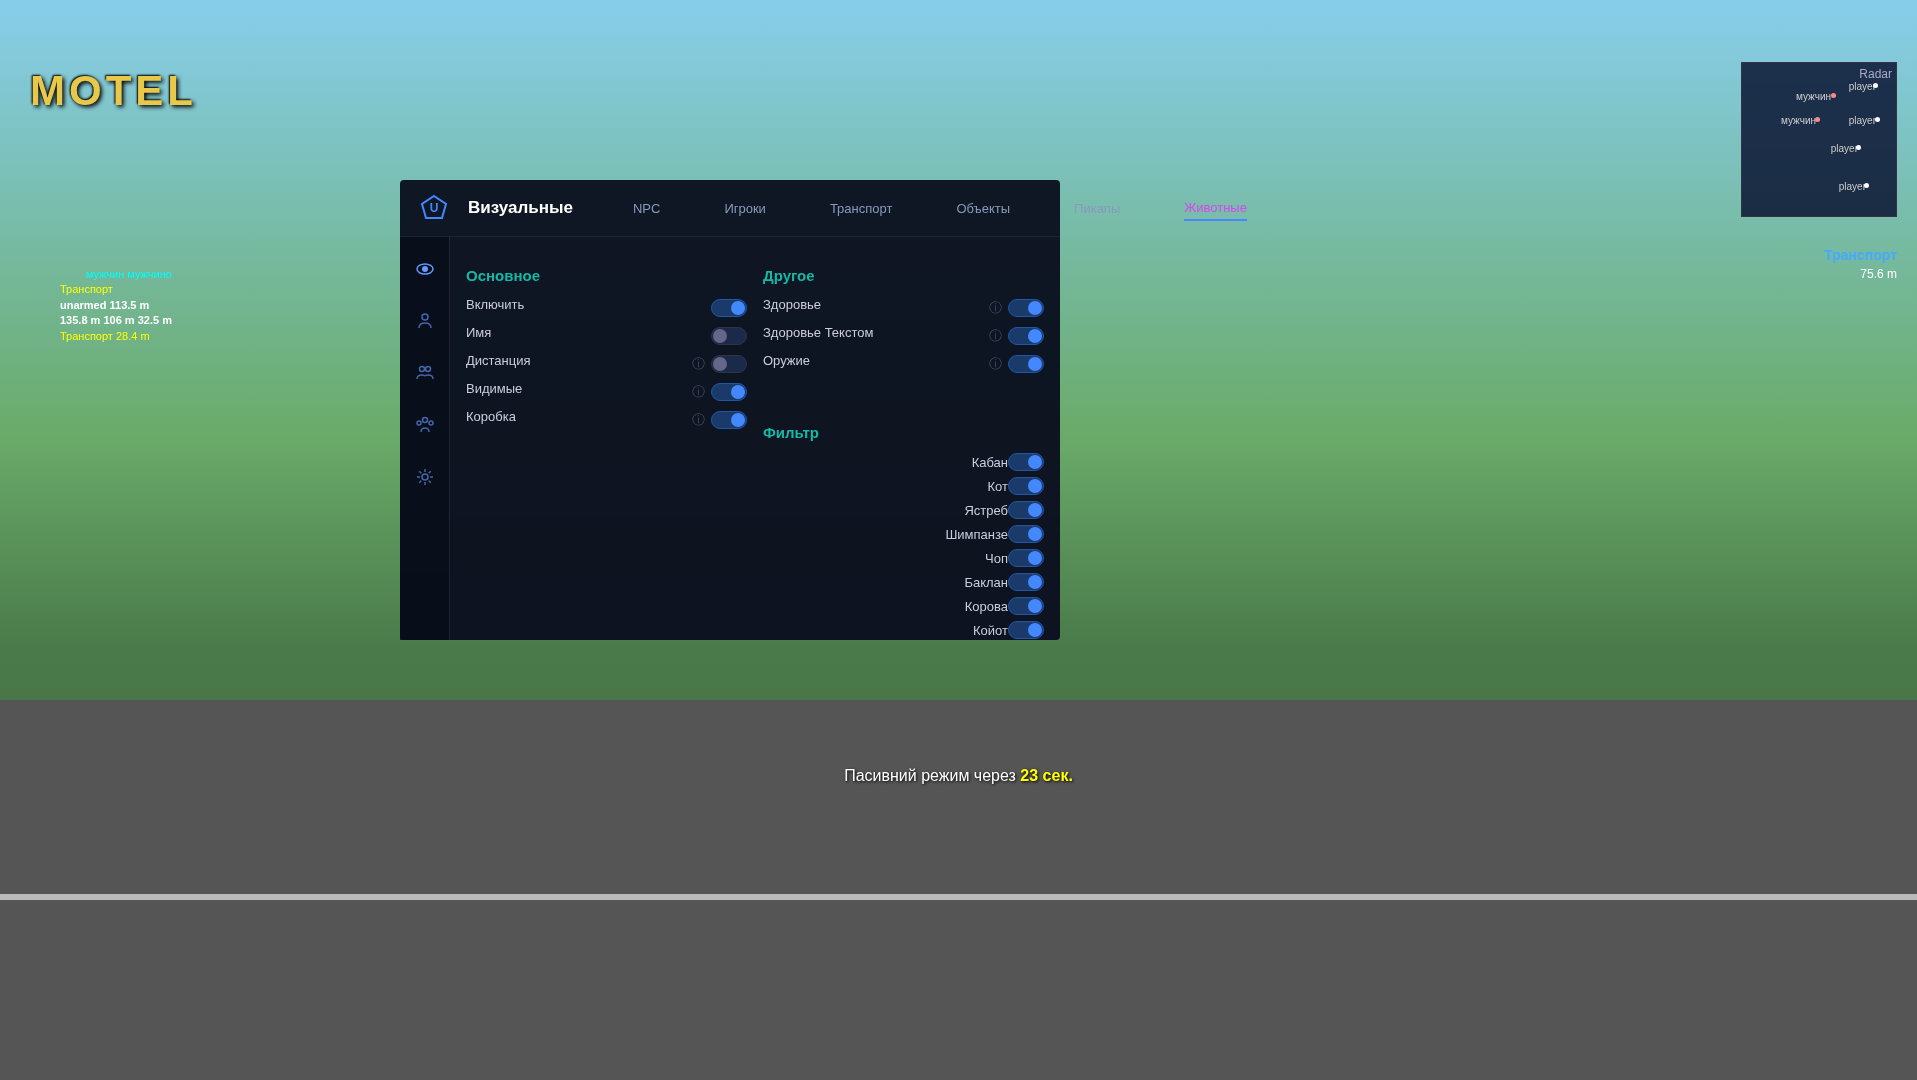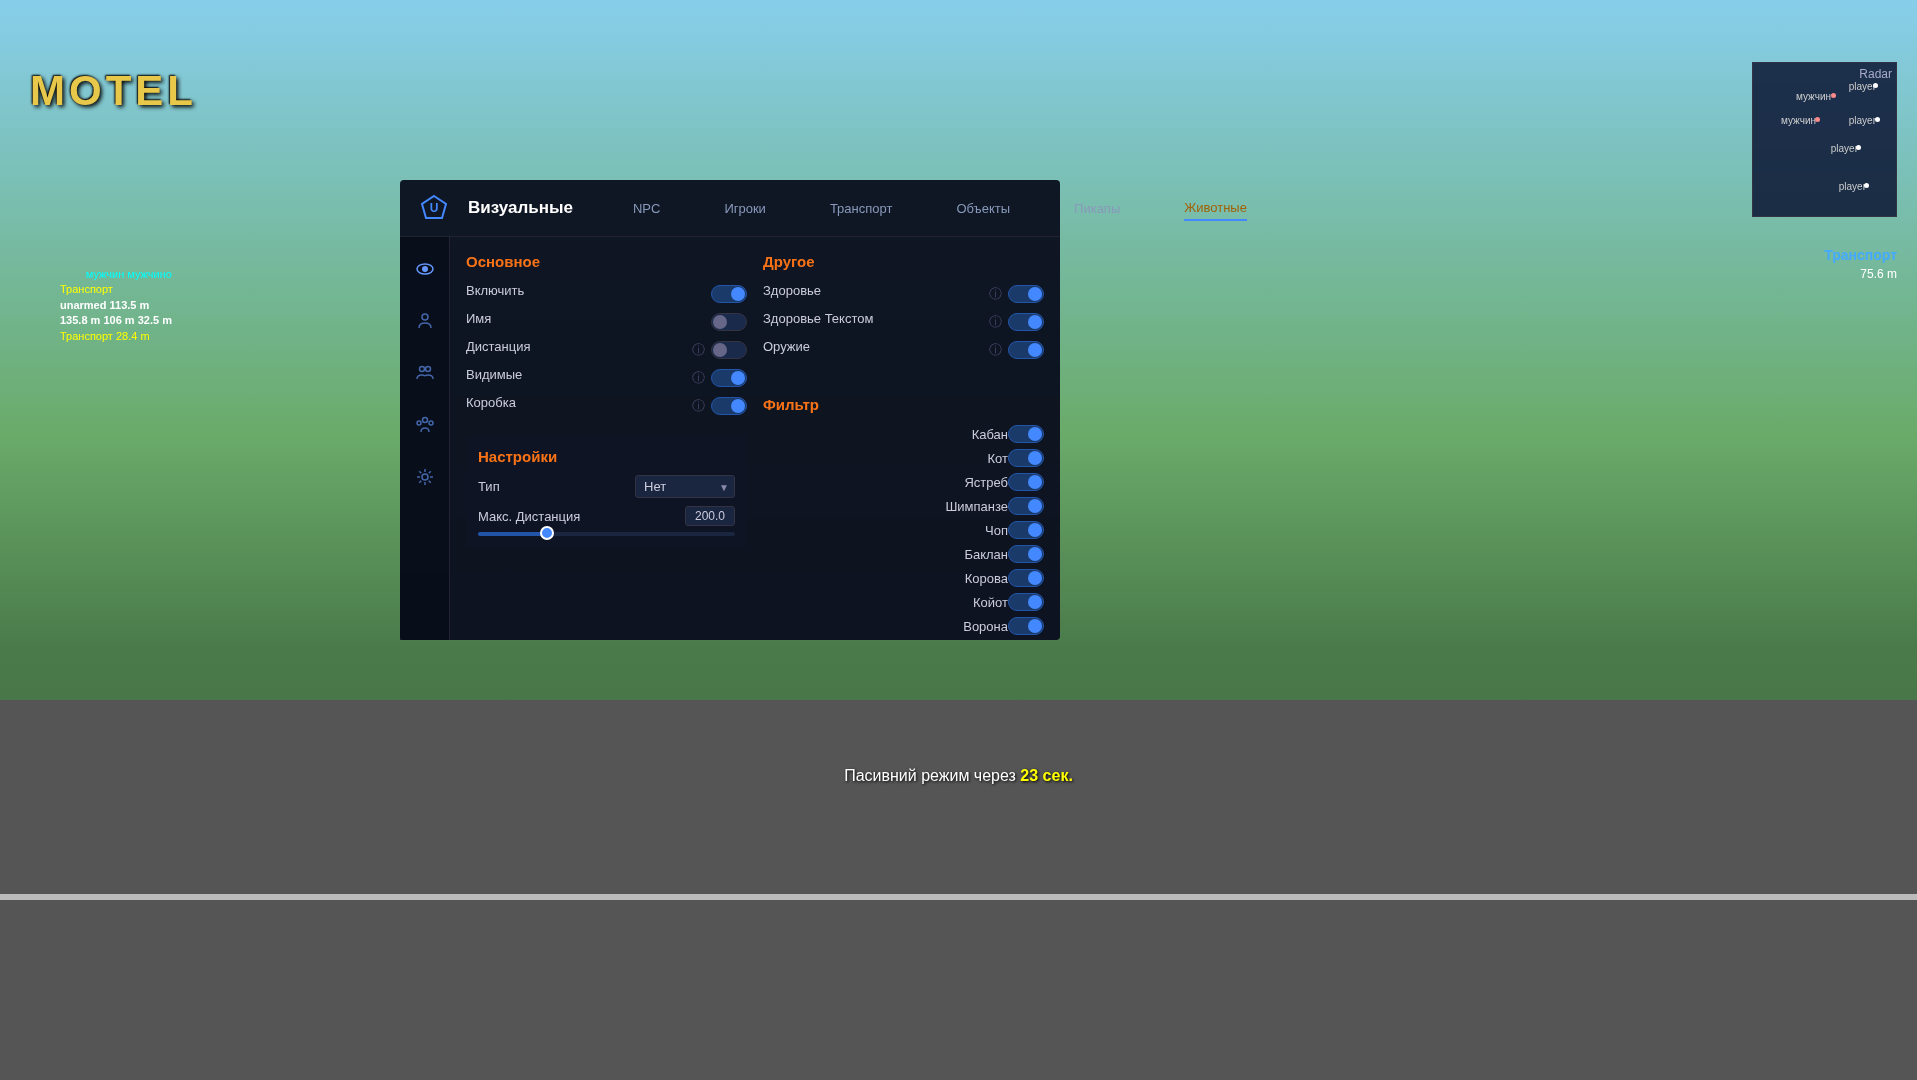--- a/index.html
+++ b/index.html
@@ -62,21 +62,21 @@
       z-index: 3;
       pointer-events: none;
       margin-top: 7px;
     }
 
     
     .radar {
       position: absolute;
       top: 55px;
       right: 20px;
-      width: 145px;
+      width: 156px;
       height: 155px;
       background: rgba(10, 20, 50, 0.85);
       border: 1px solid #334;
       color: #ccc;
       font-size: 11px;
       padding: 4px;
     }
     .radar-title {
       color: #aac;
       font-size: 12px;
@@ -191,21 +191,21 @@
       justify-content: flex-end;
     }
     .nav-item {
       color: #8899bb;
       font-size: 13px;
       cursor: pointer;
       padding: 4px 0;
       margin-left: 40px;
     }
     .nav-item.active {
-      color: #a16207;
+      color: #d946ef;
       border-bottom: 2px solid #4488ff;
     }
 
     
     .menu-body {
       display: flex;
       flex: 1;
       overflow: hidden;
     }
 
@@ -254,24 +254,25 @@
     
     .right-col {
       flex: 1;
       display: flex;
       flex-direction: column;
       gap: 12px;
     }
 
     
     .section-title {
-      color: #f97316;
+      color: #14b8a6;
       font-size: 15px;
       font-weight: 600;
       margin-bottom: 10px;
+      margin-top: 14px;
     }
 
     
     .toggle-row {
       display: flex;
       justify-content: space-between;
       padding: 3px 0;
       min-height: 28px;
     }
     .toggle-label {
@@ -615,44 +616,20 @@
             <div class="toggle-right">
               <span class="info-icon">ⓘ</span>
               <div class="toggle">
                 <div class="toggle-track on"></div>
                 <div class="toggle-thumb on"></div>
               </div>
             </div>
           </div>
         </div>
 
-        <div class="settings-section">
-          <div class="section-title">Настройки</div>
-
-          <div class="dropdown-row">
-            <span class="dropdown-label">Тип</span>
-            <div class="dropdown-wrapper">
-              <select class="dropdown-select">
-                <option>Нет</option>
-              </select>
-              <span class="dropdown-arrow">▼</span>
-            </div>
-          </div>
-
-          <div class="slider-row">
-            <span class="slider-label">Макс. Дистанция</span>
-            <span class="slider-value">200.0</span>
-          </div>
-          <div class="slider-container">
-            <div class="slider-track">
-              <div class="slider-fill" style="width:27%;"></div>
-              <div class="slider-thumb" style="left:calc(27% - 7px);"></div>
-            </div>
-          </div>
-        </div>
 
       </div>
 
       <div class="right-col">
 
         <div>
           <div class="section-title">Другое</div>
 
           <div class="toggle-row">
             <span class="toggle-label">Здоровье</span>

